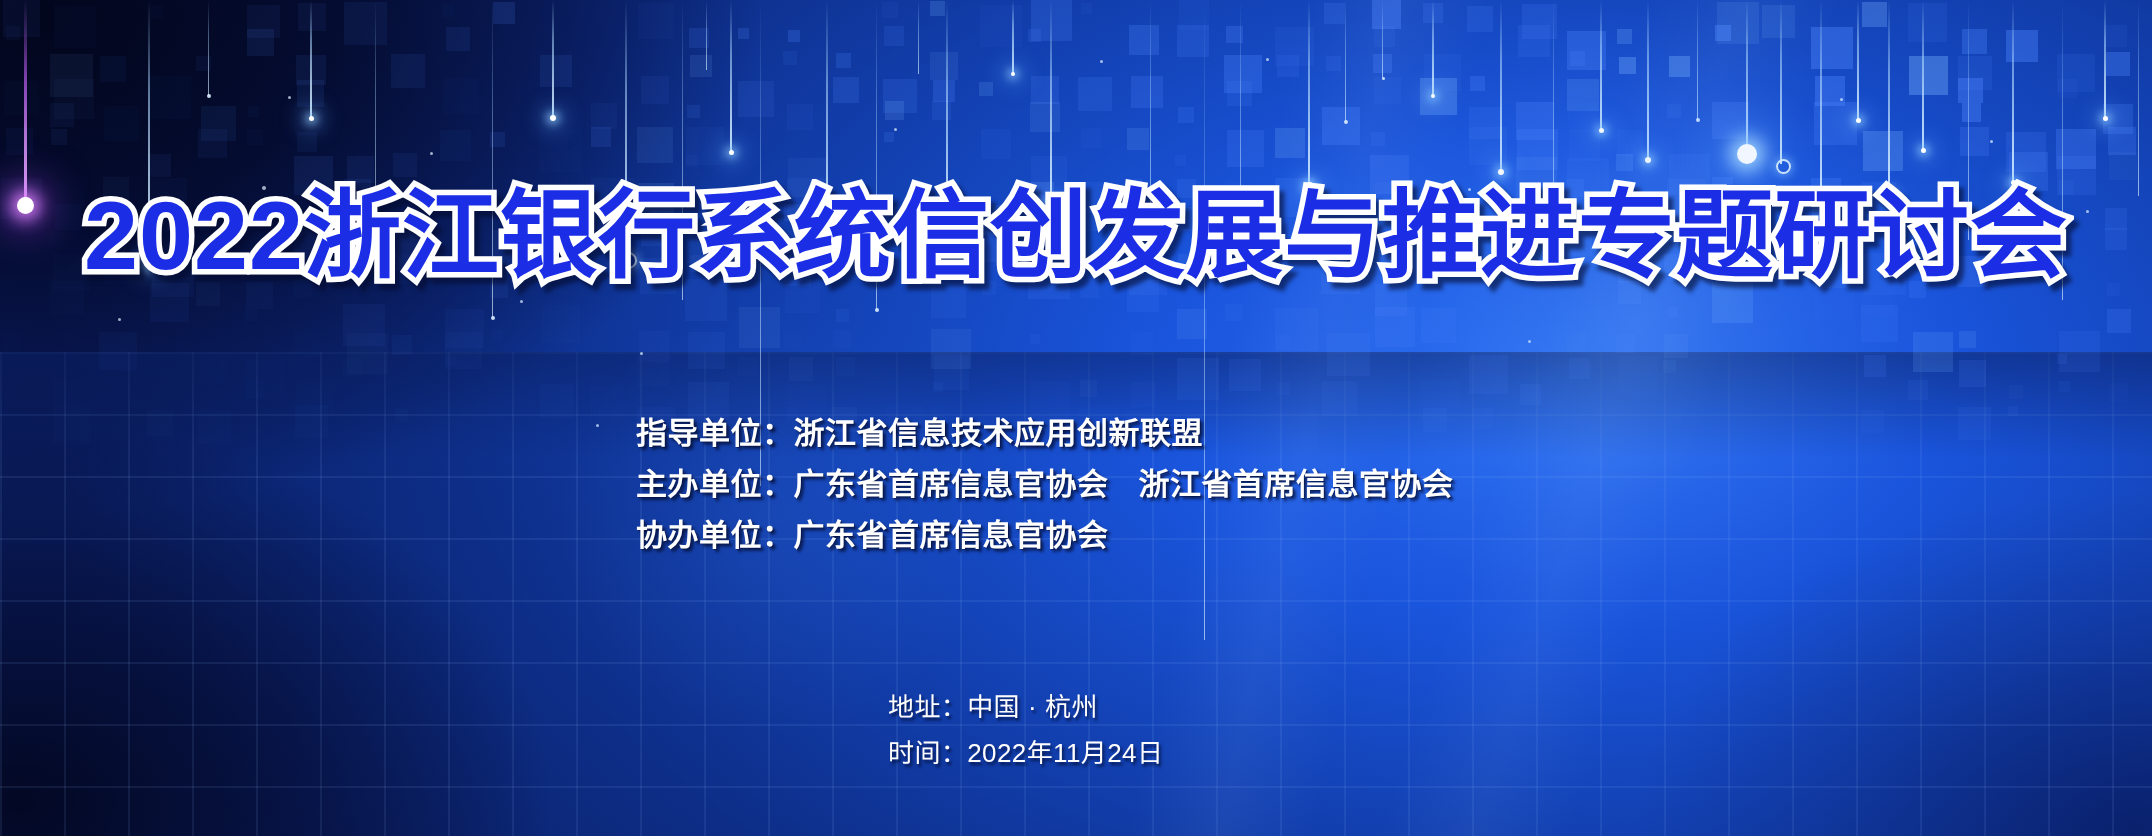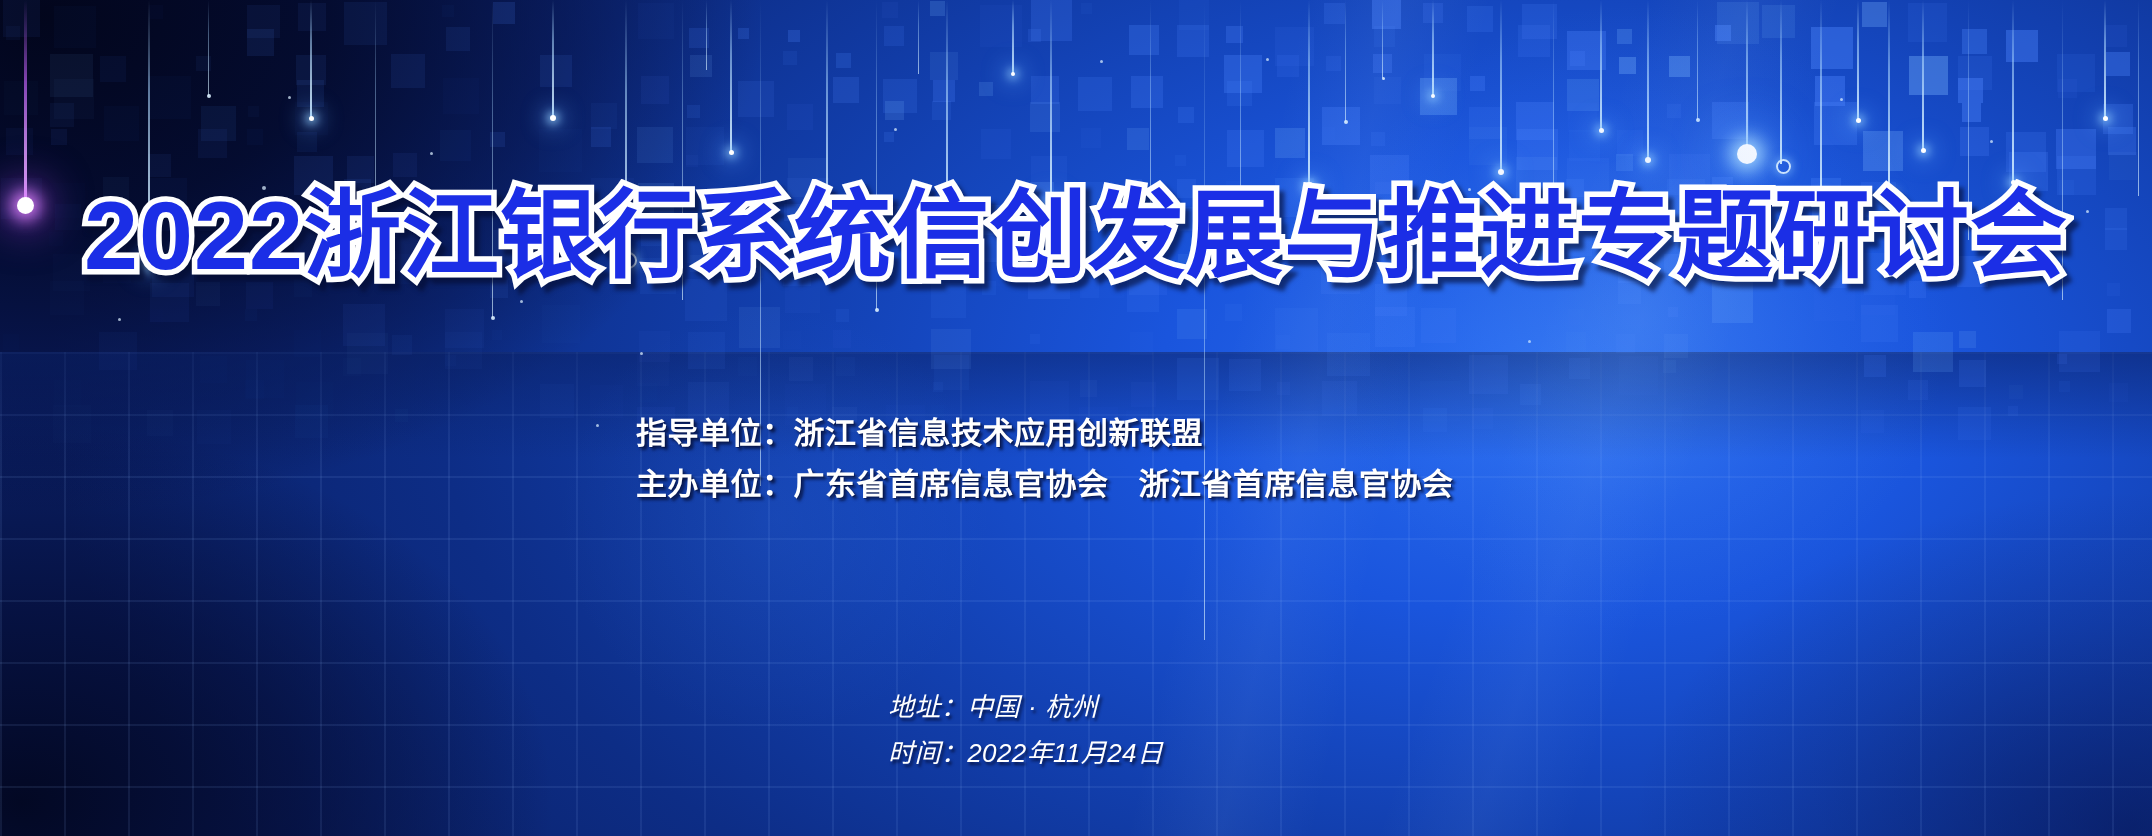--- a/index.html
+++ b/index.html
@@ -164,21 +164,21 @@
     left: 888px;
     top: 684px;
     color: #ffffff;
     font-size: 26px;
     line-height: 46px;
     font-weight: 400;
     letter-spacing: 0.4px;
     text-shadow: 2px 3px 3px rgba(4,12,50,0.75);
     white-space: nowrap;
   }
-  .info-line { display: block; font-style: italic; }
+  .info-line { display: block; }
   .info-sep { display: inline-block; padding: 0 8px; }
 </style>
 </head>
 <body>
 
 <div class="banner">
 
   <div class="bg-base"></div>
   <div class="bg-dark-corner"></div>
   <div class="outline-grid"></div>
@@ -629,20 +629,21 @@
   <div class="streaks"></div>
   <div class="bg-glow"></div>
 
   <div class="content">
 
     <div class="title">2022浙江银行系统信创发展与推进专题研讨会</div>
 
     <div class="org-block">
       <span class="org-line"><span>指导单位：</span><span>浙江省信息技术应用创新联盟</span></span>
       <span class="org-line"><span>主办单位：</span><span>广东省首席信息官协会</span><span class="org-gap"></span><span>浙江省首席信息官协会</span></span>
+      <span class="org-line"><span>协办单位：</span><span>广东省首席信息官协会</span></span>
     </div>
 
     <div class="info-block">
       <span class="info-line"><span>地址：</span><span>中国</span><span class="info-sep">·</span><span>杭州</span></span>
       <span class="info-line"><span>时间：</span><span>2022年11月24日</span></span>
     </div>
 
   </div>
 </div>
 

